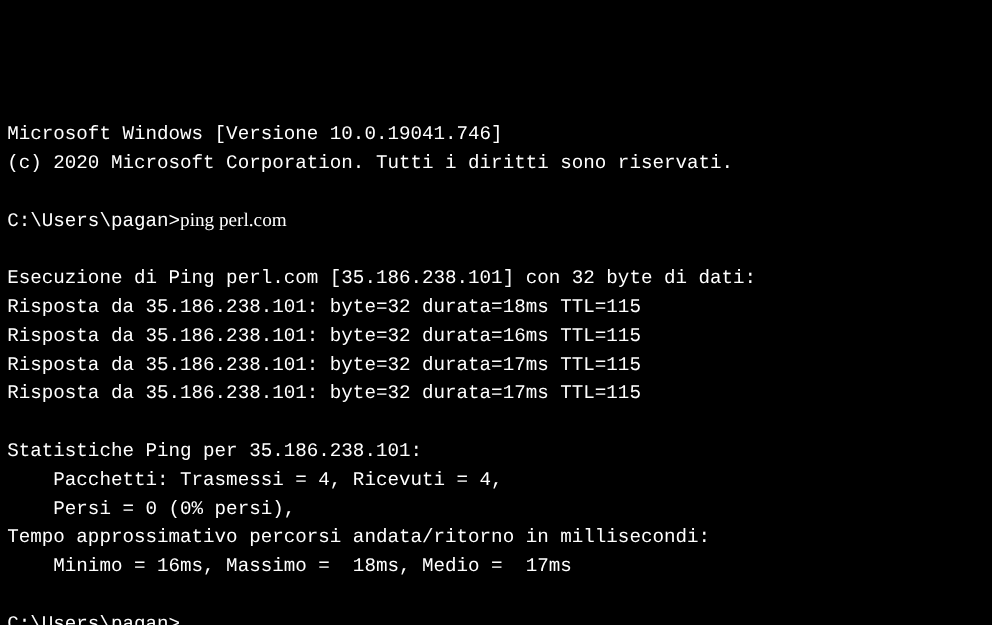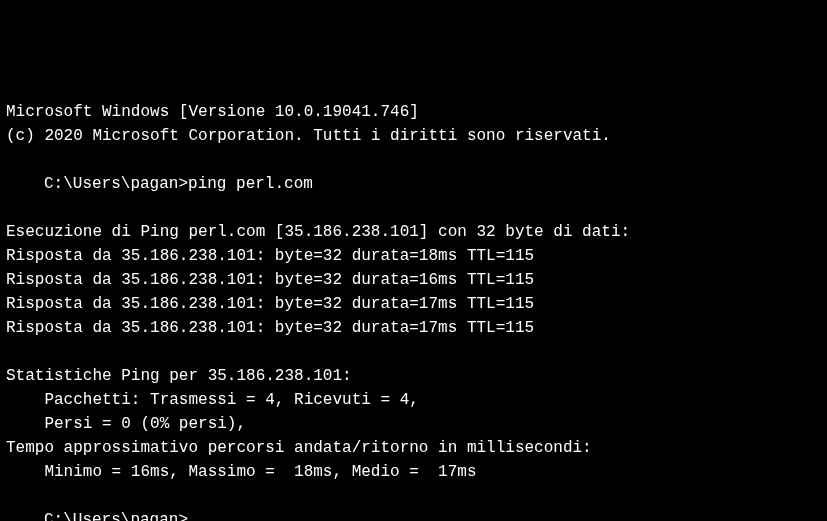--- a/index.html
+++ b/index.html
@@ -17,27 +17,27 @@
       width: 827px;
       height: 521px;
       overflow: hidden;
       white-space: pre;
     }
     .line {
       display: block;
     }
     .prompt-line {
       display: flex;
-      margin-left: 38px;
     }
     .prompt {
       display: inline;
     }
     .command {
       display: inline;
+      font-family: Liberation Serif, serif;
     }
     .cursor-area {
       display: inline;
     }
   </style>
 </head>
 <body>
 
 
 

